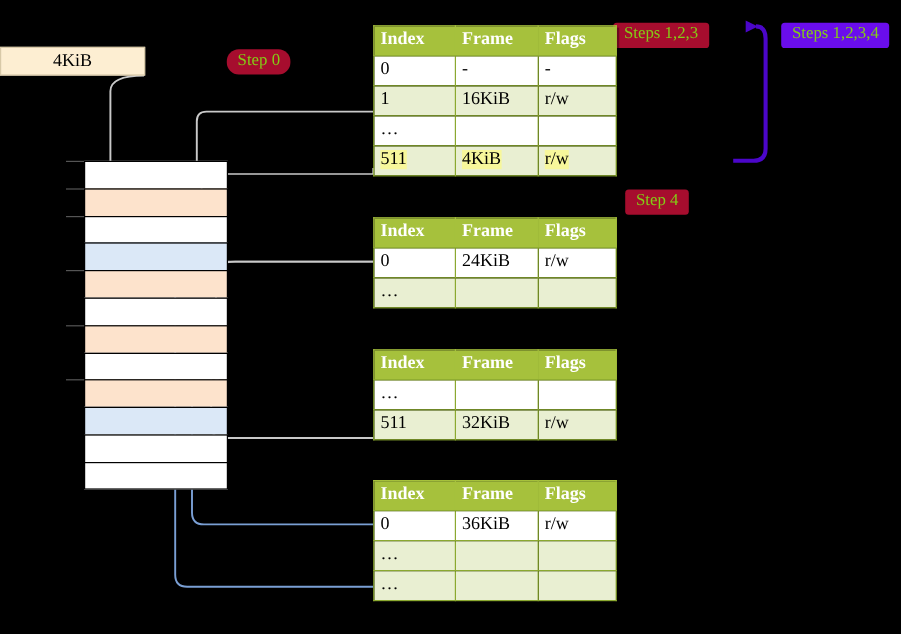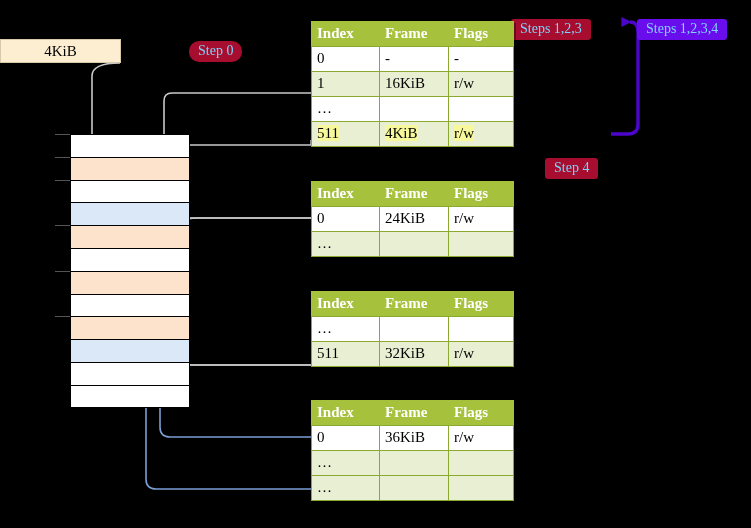--- a/index.html
+++ b/index.html
@@ -12,21 +12,21 @@
 
   
   .sizebox{
     position:absolute;background:#fdeed2;border:1px solid #d8c9a8;
     display:flex;align-items:center;justify-content:center;
     font-size:15px;color:#000;box-sizing:border-box;
   }
 
   
   .badge{
-    position:absolute;color:#7dd3fc;font-size:14px;padding:2px 9px 3px 9px;
+    position:absolute;color:#84cc16;font-size:14px;padding:2px 9px 3px 9px;
     border-radius:3px;white-space:nowrap;line-height:1.15;
     box-sizing:border-box;
   }
 
   
   .memgrid{position:absolute;box-sizing:border-box;}
   .memrow{
     box-sizing:border-box;border:1px solid #000;border-bottom:none;
     width:100%;
   }
@@ -135,22 +135,22 @@
       <div class="tick" style="left: 55px; top: 157px; width: 15px;"></div>
       <div class="tick" style="left: 55px; top: 180px; width: 15px;"></div>
       <div class="tick" style="left: 55px; top: 225px; width: 15px;"></div>
       <div class="tick" style="left: 55px; top: 271px; width: 15px;"></div>
       <div class="tick" style="left: 55px; top: 316px; width: 15px;"></div>
     </div>
 
   <div id="badges">
       <div class="badge" style="left: 189px; top: 41px; background: rgb(166, 13, 46); border-radius: 10px;">Step 0</div>
       <div class="badge" style="left: 511px; top: 19px; background: rgb(166, 13, 46);">Steps 1,2,3</div>
-      <div class="badge" style="left: 637px; top: 19px; background: rgb(106, 13, 236);">Steps 1,2,3,4</div>
-      <div class="badge" style="left: 545px; top: 158px; background: rgb(166, 13, 46);">Step 4</div>
+      <div class="badge" style="left: 651px; top: 19px; background: rgb(106, 13, 236);">Steps 1,2,3,4</div>
+      <div class="badge" style="left: 521px; top: 158px; background: rgb(166, 13, 46);">Step 4</div>
     </div>
 
   <div id="tables">
       <table class="ptable" style="left: 311px; top: 21px;">
         <thead>
           <tr>
             <th class="cw-index">Index</th>
             <th class="cw-frame">Frame</th>
             <th class="cw-flags">Flags</th>
           </tr>

